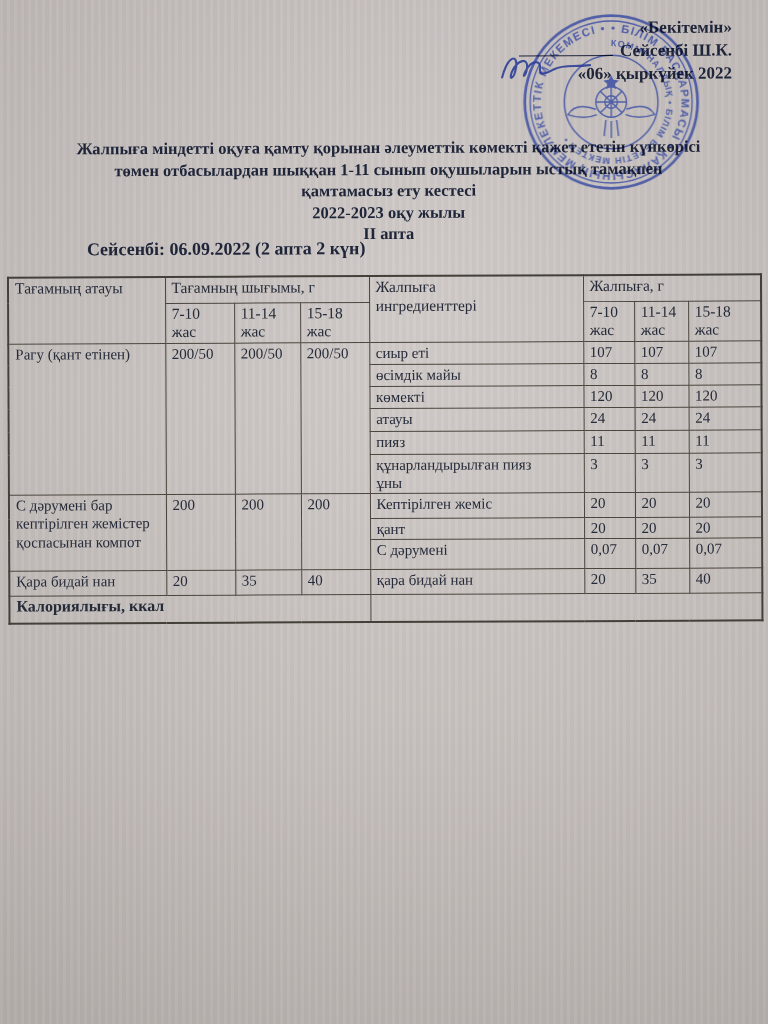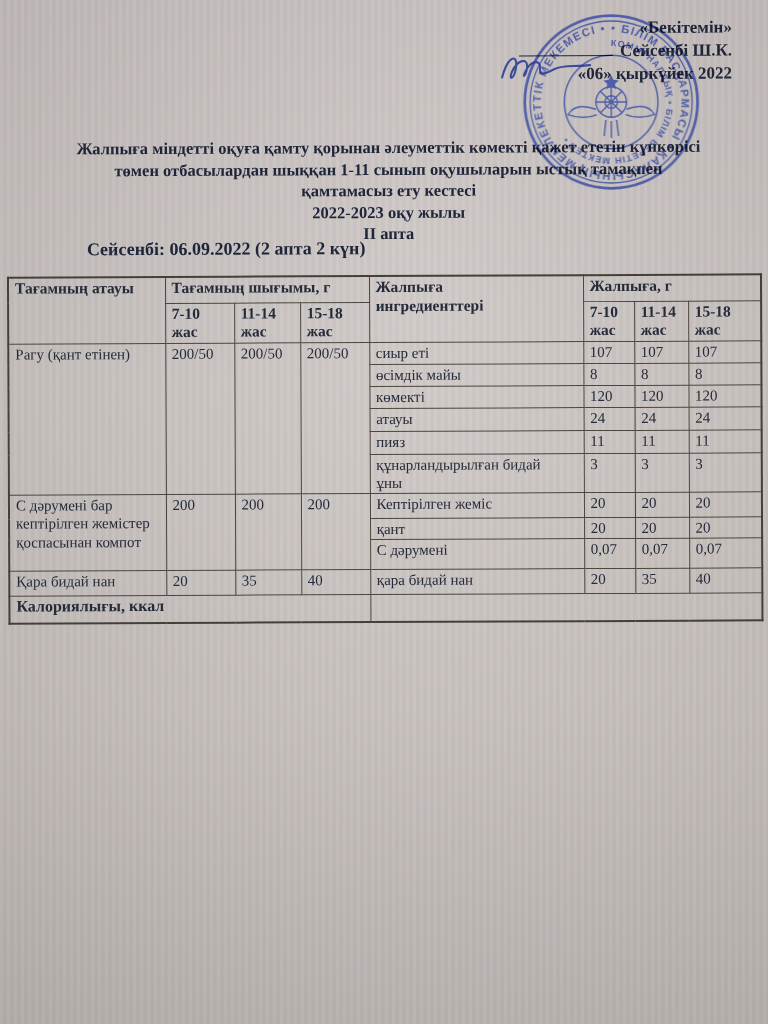--- a/index.html
+++ b/index.html
@@ -54,21 +54,21 @@
     font-size:15px; line-height:18.5px;
     color:#262b39;
   }
   table.menu td{
     border:1.6px solid #4b473e;
     vertical-align:top;
     padding:1px 4px 0 6px;
     overflow:hidden;
   }
   table.menu{border:2px solid #43403a;}
-  td.hdr{font-weight:bold; font-size:15.5px;margin-left:36px;}
+  td.hdr{font-weight:normal; font-size:15.5px;margin-left:36px;}
   tr.rh26{height:26px;} tr.rh40{height:40px;}
   tr.rh22{height:22px;} tr.rh23{height:23px;} tr.rh32{height:32px;}
   tr.rh25{height:25px;} tr.rh21{height:21px;} tr.rh30{height:30px;}
   tr.rh28{height:28px;}
   td.vb{vertical-align:bottom; padding-bottom:3px;}
   td.cal-label{font-weight:bold; font-size:16px; padding-top:3px;}
   .wrap-narrow{display:inline-block; max-width:182px;}
 </style>
 </head>
 <body>
@@ -202,21 +202,21 @@
         <td>24</td>
         <td>24</td>
       </tr>
       <tr class="rh23">
         <td>пияз</td>
         <td>11</td>
         <td>11</td>
         <td>11</td>
       </tr>
       <tr class="rh32">
-        <td><span class="wrap-narrow">құнарландырылған бидай ұны</span></td>
+        <td><span class="wrap-narrow">құнарландырылған пияз ұны</span></td>
         <td>3</td>
         <td class="vb">3</td>
         <td>3</td>
       </tr>
 
       <tr class="rh25">
         <td rowspan="3">С дәрумені бар кептірілген жемістер қоспасынан компот</td>
         <td rowspan="3">200</td>
         <td rowspan="3">200</td>
         <td rowspan="3">200</td>

